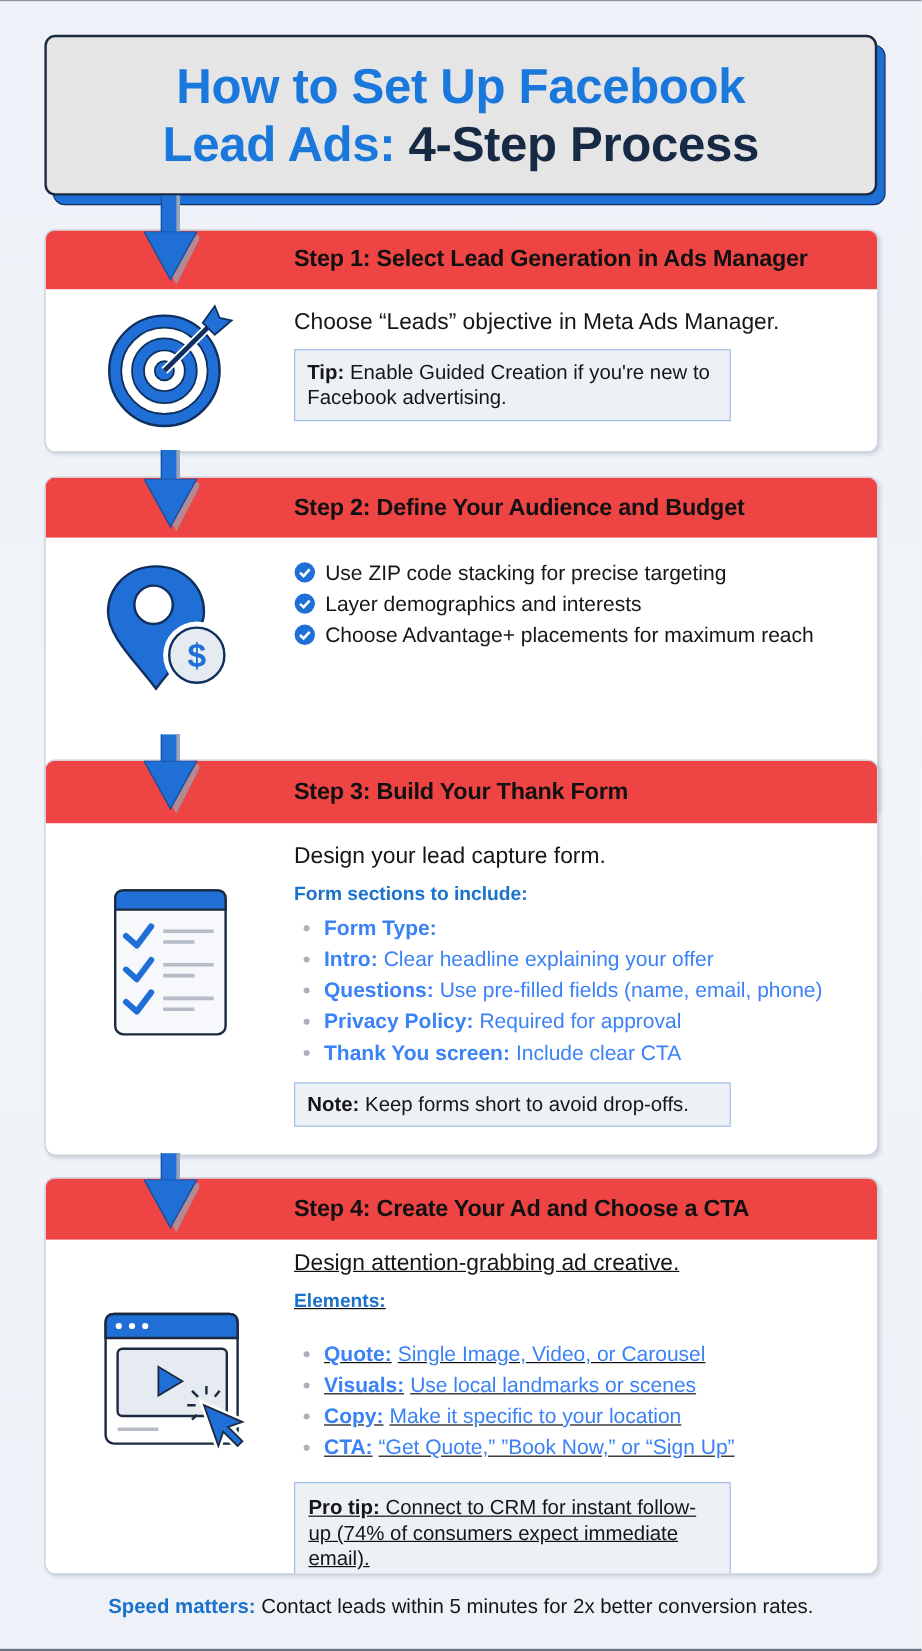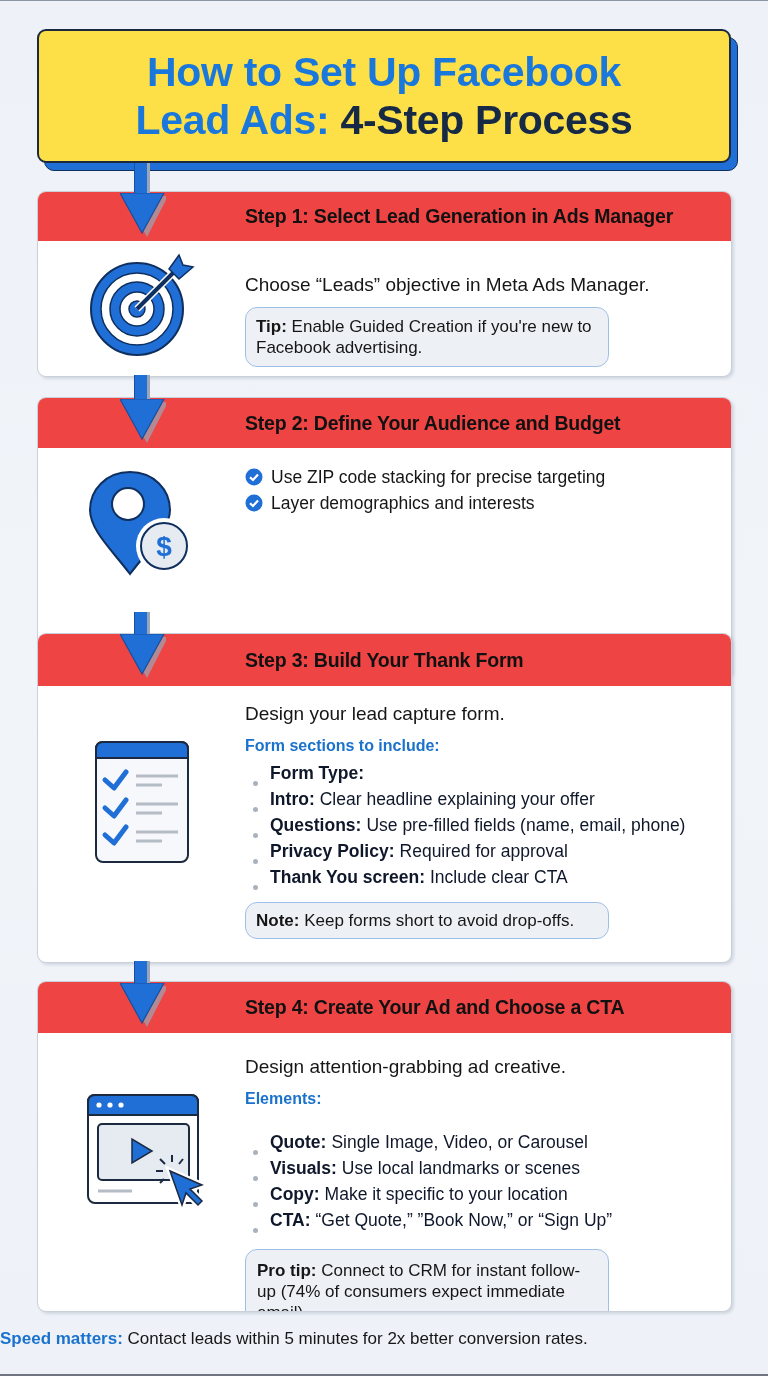--- a/index.html
+++ b/index.html
@@ -13,21 +13,21 @@
     border-top: 1px solid #8c95a3;
     border-bottom: 2px solid #6e7580;
   }
   .title-wrap { position: absolute; left: 37px; top: 28px; width: 696px; height: 135px; }
   .title-shadow {
     position: absolute; left: 7px; top: 8px; width: 694px; height: 134px;
     background: #1f6fd6; border-radius: 10px; border: 1.5px solid #0f2f5e;
   }
   .title-box {
     position: absolute; left: 0; top: 0; width: 694px; height: 134px;
-    background: #fde047; border: 2px solid #1b2a40; border-radius: 9px;
+    background: #e5e5e5; border: 2px solid #1b2a40; border-radius: 9px;
     display: flex; flex-direction: column; align-items: center; justify-content: center;
   }
   .title-line { font-size: 41px; font-weight: 700; line-height: 48px; letter-spacing: -0.3px; white-space: nowrap; }
   .t-blue { color: #1a78dc; }
   .t-dark { color: #172a45; }
 
   .stem { position: absolute; width: 16px; background: #1f6fd6; border-left: 1px solid #174f9c; border-right: 3px solid #9aa6b6; }
   .arrow-head { position: absolute; width: 46px; height: 44px; }
 
   .step {
@@ -37,35 +37,35 @@
   }
   .step-header {
     background: #ef4444; height: 49px; display: flex; align-items: center; padding-left: 207px;
   }
   .step-title { font-size: 19.5px; font-weight: 700; color: #111; letter-spacing: -0.2px; white-space: nowrap; }
   .step-body { position: relative; padding-left: 207px; padding-right: 30px; }
   .step-icon { position: absolute; left: 0; width: 207px; display: flex; justify-content: center; }
   .lead { font-size: 19px; color: #161616; line-height: 24px; }
   .subhead { font-size: 16px; font-weight: 700; color: #1a72cc; line-height: 22px; }
   .bullets { list-style: none; margin-left: 8px; }
-  .bullets li { font-size: 17.5px; line-height: 26px; color: #0f172a; display: flex; align-items: flex-end; white-space: nowrap; }
+  .bullets li { font-size: 17.5px; line-height: 26px; color: #3b82f6; display: flex; align-items: center; white-space: nowrap; }
   .bullet-dot { width: 5px; height: 5px; border-radius: 50%; background: #aab2bd; margin-right: 12px; flex: 0 0 5px; }
   .bullets b { font-weight: 700; margin-right: 5px; }
   .checks { list-style: none; }
   .checks li { font-size: 17.5px; line-height: 26px; color: #161616; display: flex; align-items: center; white-space: nowrap; }
   .check-icon { width: 18px; height: 18px; margin-right: 8px; flex: 0 0 18px; }
   .tipbox {
-    background: #edf1f6; border: 1.5px solid #9fc0e6; border-radius: 12px;
+    background: #edf1f6; border: 1.5px solid #9fc0e6; border-radius: 0;
     padding: 8px 10px; font-size: 17px; line-height: 21px; color: #161616;
     width: 364px;
   }
   .tipbox b { font-weight: 700; }
 
   .footer {
-    position: absolute; left: 0; width: 768px; top: 1328px; text-align: left;
+    position: absolute; left: 0; width: 768px; top: 1328px; text-align: center;
     font-size: 17px; color: #161616; white-space: nowrap;
   }
   .footer b { color: #1a72cc; font-weight: 700; }
 </style>
 </head>
 <body>
 
 <div class="title-wrap">
   <div class="title-shadow"></div>
   <div class="title-box">
@@ -74,21 +74,21 @@
       <span class="t-blue">Lead Ads:</span>
       <span class="t-dark">4-Step Process</span>
     </div>
   </div>
 </div>
 
 <div class="step" style="top:190px;height:186px;">
   <div class="step-header">
     <span class="step-title">Step 1: Select Lead Generation in Ads Manager</span>
   </div>
-  <div class="step-body" style="padding-top:32px;">
+  <div class="step-body" style="padding-top:16px;">
     <div class="step-icon" style="top:8px;">
       <svg width="110" height="110" viewBox="0 0 110 110">
         <circle cx="50" cy="60" r="46" fill="#1f6fd6" stroke="#0f2f5e" stroke-width="2"></circle>
         <circle cx="50" cy="60" r="36" fill="#fff" stroke="#0f2f5e" stroke-width="1.5"></circle>
         <circle cx="50" cy="60" r="27" fill="#1f6fd6" stroke="#0f2f5e" stroke-width="1.5"></circle>
         <circle cx="50" cy="60" r="17" fill="#fff" stroke="#0f2f5e" stroke-width="1.5"></circle>
         <circle cx="50" cy="60" r="8" fill="#1f6fd6" stroke="#0f2f5e" stroke-width="1.5"></circle>
         <line x1="50" y1="60" x2="86" y2="24" stroke="#fff" stroke-width="7"></line>
         <line x1="50" y1="60" x2="86" y2="24" stroke="#0f2f5e" stroke-width="4"></line>
         <polygon points="82,20 92,6 96,16 106,18 92,30" fill="#1f6fd6" stroke="#0f2f5e" stroke-width="1.5"></polygon>
@@ -129,20 +129,27 @@
             <polyline points="5,9.2 8,12 13,6.5" fill="none" stroke="#fff" stroke-width="2.2"></polyline>
           </svg>
         <span>Use ZIP code stacking for precise targeting</span>
       </li>
       <li>
         <svg class="check-icon" viewBox="0 0 18 18">
             <circle cx="9" cy="9" r="8.5" fill="#1f6fd6"></circle>
             <polyline points="5,9.2 8,12 13,6.5" fill="none" stroke="#fff" stroke-width="2.2"></polyline>
           </svg>
         <span>Layer demographics and interests</span>
+      </li>
+      <li>
+        <svg class="check-icon" viewBox="0 0 18 18">
+            <circle cx="9" cy="9" r="8.5" fill="#1f6fd6"></circle>
+            <polyline points="5,9.2 8,12 13,6.5" fill="none" stroke="#fff" stroke-width="2.2"></polyline>
+          </svg>
+        <span>Choose Advantage+ placements for maximum reach</span>
       </li>
     </ul>
   </div>
 </div>
 
 <div class="stem" style="left:134px;top:374px;height:30px;"></div>
 <svg class="arrow-head" style="left:120px;top:398px;" viewBox="0 0 46 44">
   <polygon points="4,3 48,3 27,44" fill="#9aa6b6" opacity="0.7"></polygon>
   <polygon points="0,0 44,0 22,40" fill="#1f6fd6" stroke="#174f9c" stroke-width="1.2"></polygon>
 </svg>
@@ -205,21 +212,21 @@
 <div class="stem" style="left:134px;top:611px;height:28px;"></div>
 <svg class="arrow-head" style="left:120px;top:633px;" viewBox="0 0 46 44">
   <polygon points="4,3 48,3 27,44" fill="#9aa6b6" opacity="0.7"></polygon>
   <polygon points="0,0 44,0 22,40" fill="#1f6fd6" stroke="#174f9c" stroke-width="1.2"></polygon>
 </svg>
 
 <div class="step" style="top:980px;height:331px;">
   <div class="step-header" style="height:51px;">
     <span class="step-title">Step 4: Create Your Ad and Choose a CTA</span>
   </div>
-  <div class="step-body" style="padding-top:22px;">
+  <div class="step-body" style="padding-top:8px;text-decoration:underline;">
     <div class="step-icon" style="top:58px;">
       <svg width="124" height="122" viewBox="0 0 124 122">
         <rect x="8" y="4" width="110" height="108" rx="7" fill="#fff" stroke="#1b2a40" stroke-width="2"></rect>
         <path d="M8 24 L8 11 Q8 4 15 4 L111 4 Q118 4 118 11 L118 24 Z" fill="#1f6fd6" stroke="#1b2a40" stroke-width="2"></path>
         <circle cx="19" cy="14" r="2.6" fill="#fff"></circle>
         <circle cx="30" cy="14" r="2.6" fill="#fff"></circle>
         <circle cx="41" cy="14" r="2.6" fill="#fff"></circle>
         <rect x="18" y="33" width="91" height="56" rx="4" fill="#e6ebf2" stroke="#1b2a40" stroke-width="2"></rect>
         <polygon points="52,48 52,72 72,60" fill="#1f6fd6" stroke="#1b2a40" stroke-width="1.5"></polygon>
         <line x1="18" y1="100" x2="52" y2="100" stroke="#b5bcc6" stroke-width="3"></line>

